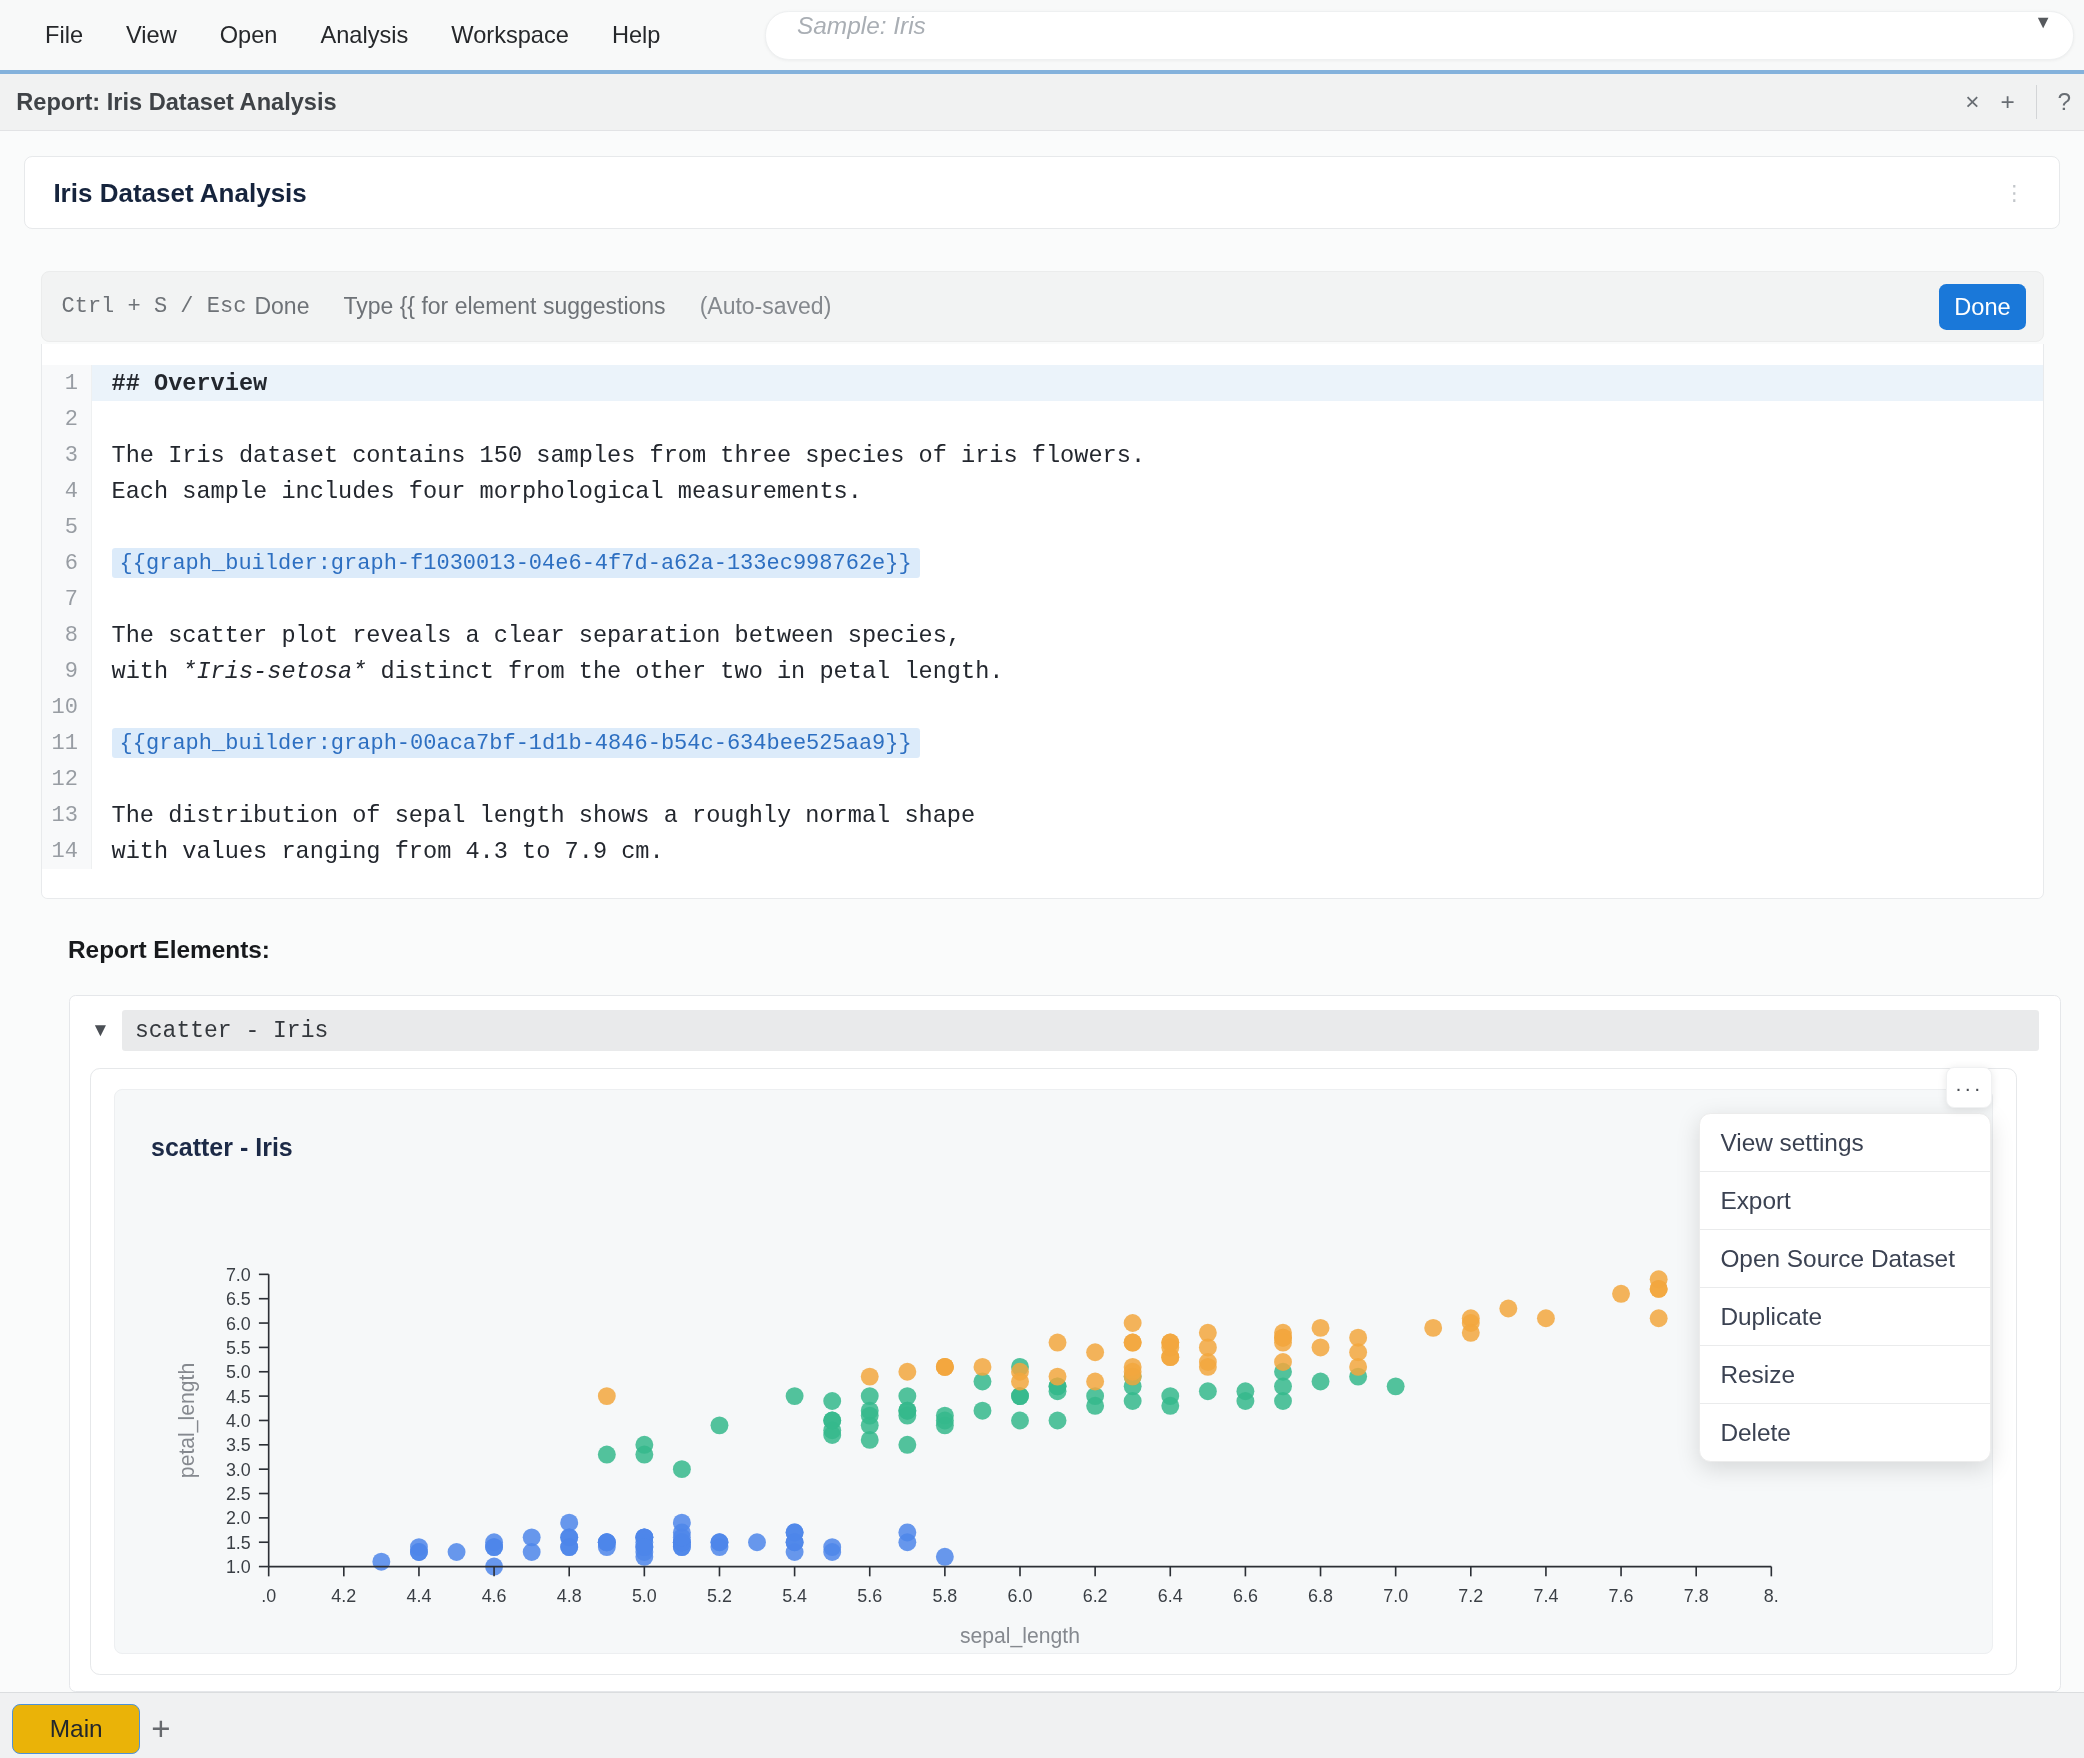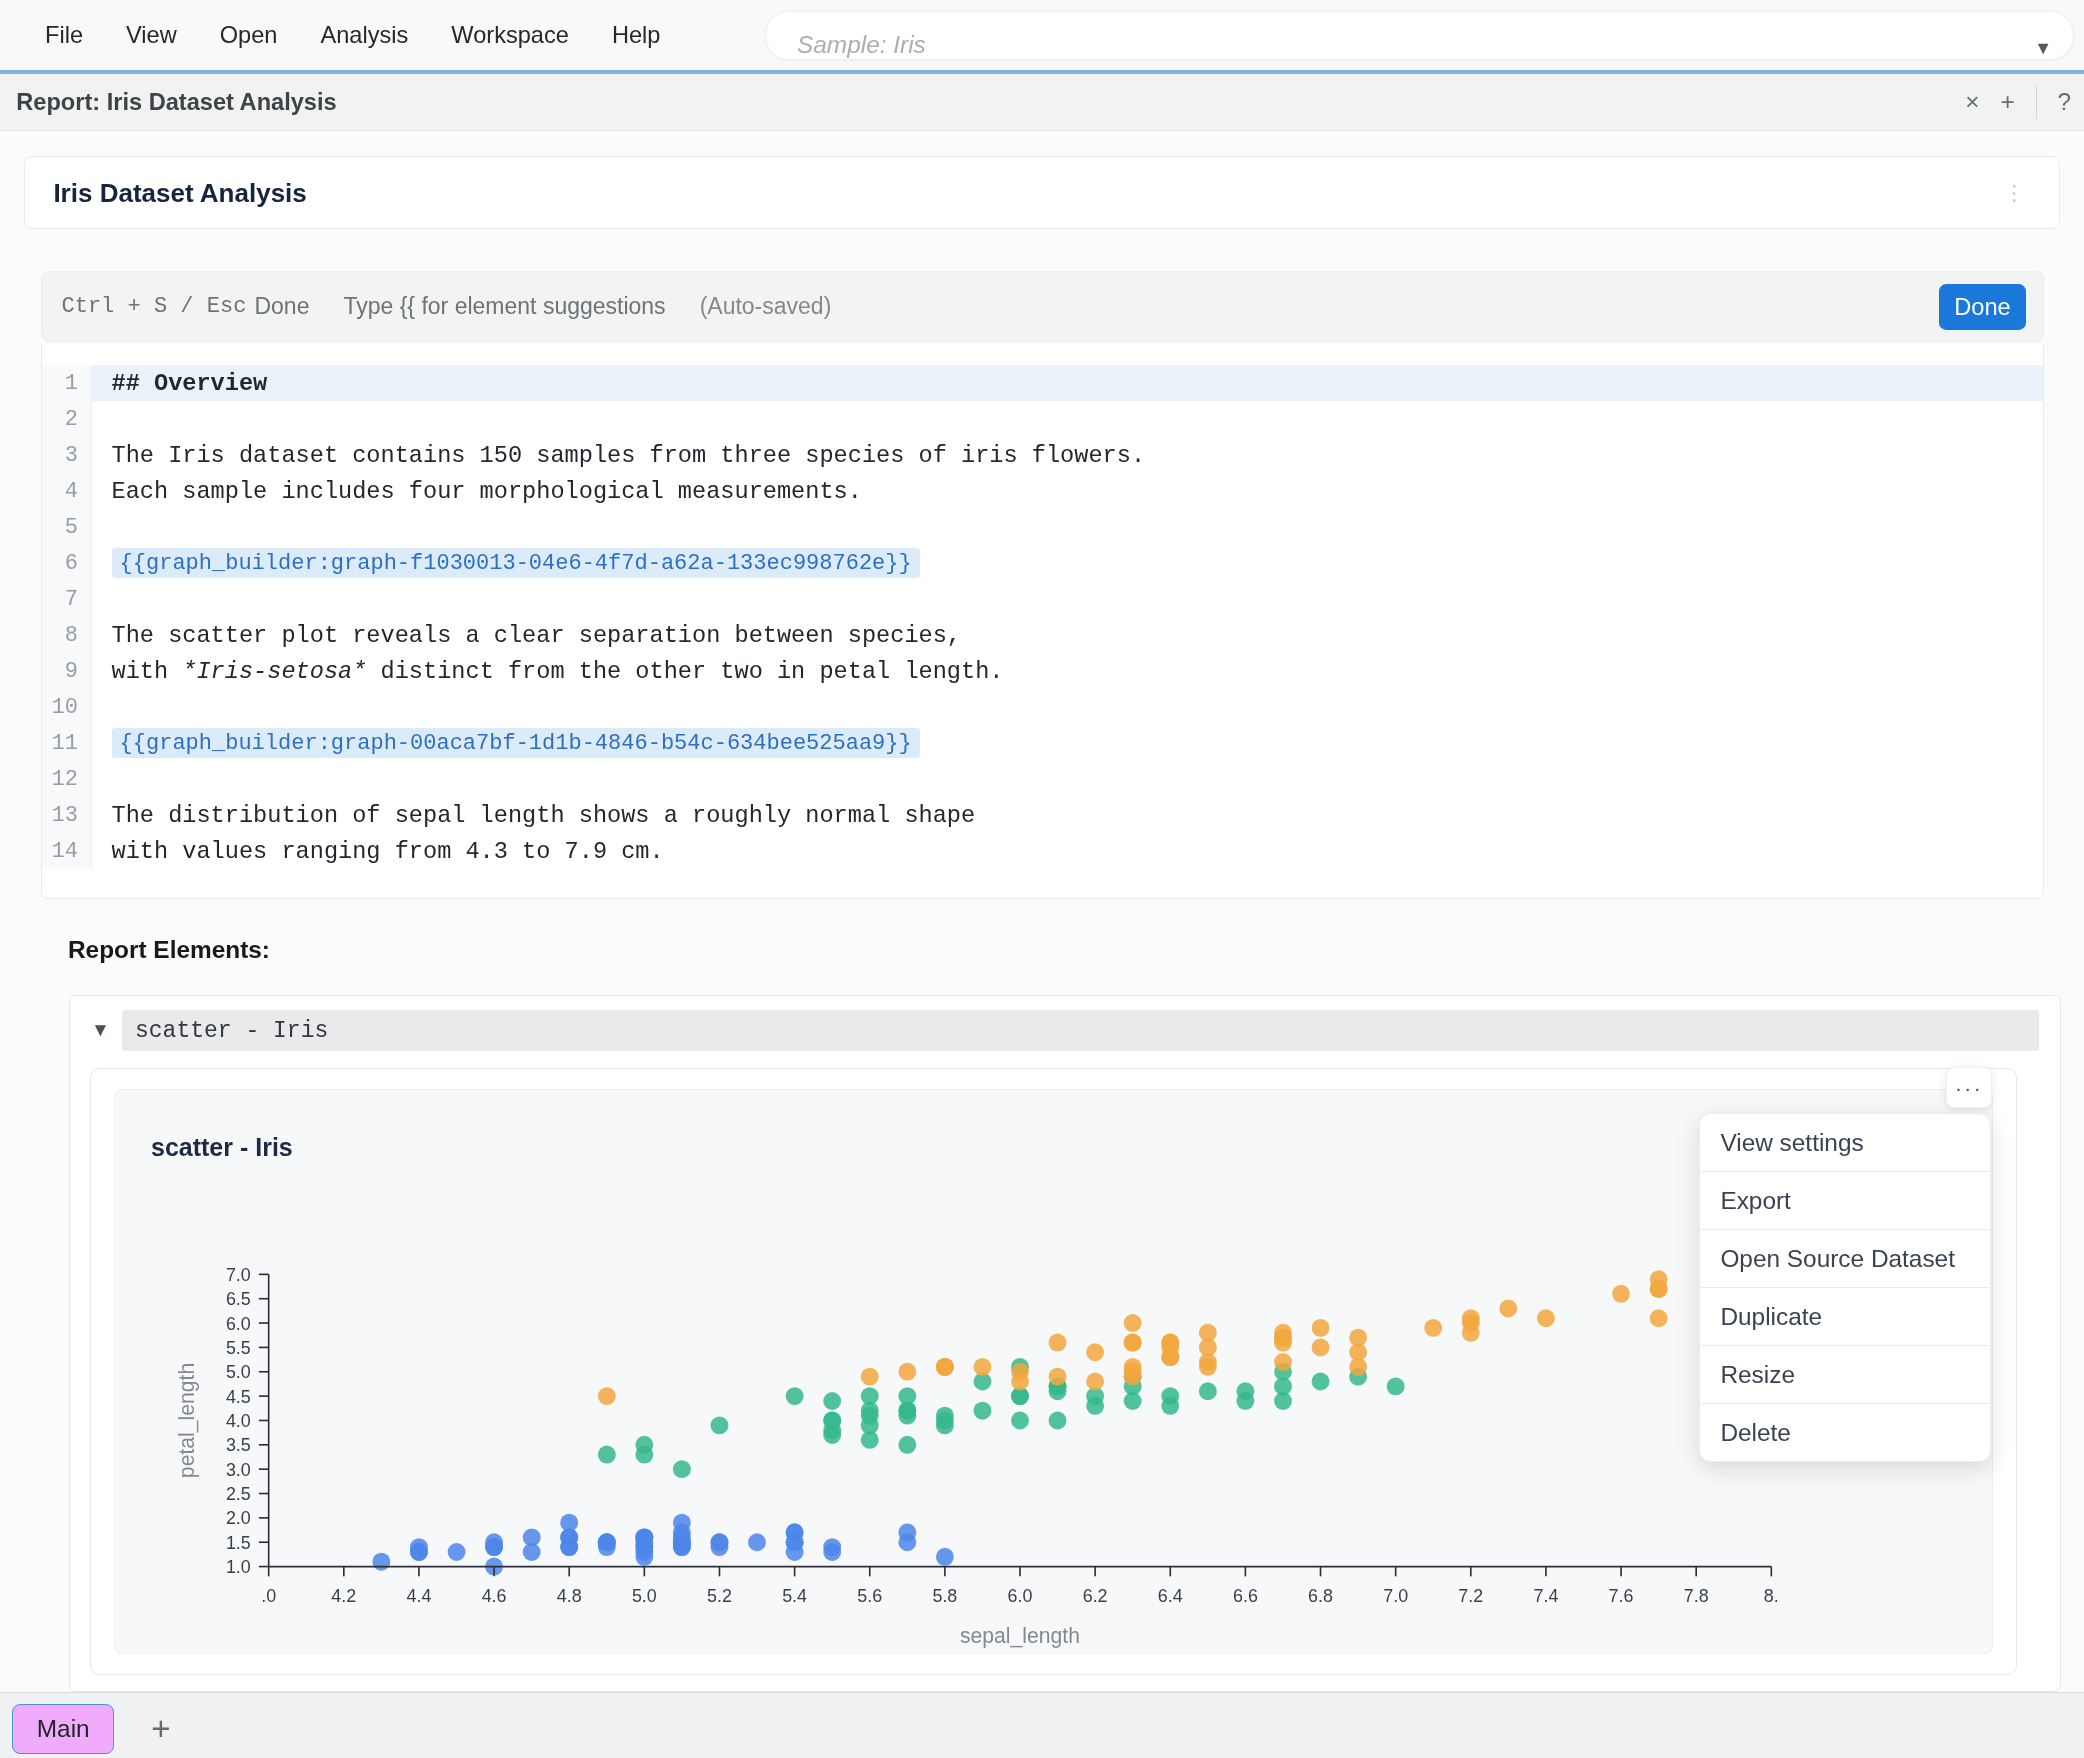--- a/index.html
+++ b/index.html
@@ -5,21 +5,21 @@
   html,body{margin:0;padding:0;width:2084px;height:1759px;overflow:hidden;
     font-family:"Liberation Sans",sans-serif;background:#fafbfb;}
   #screen{position:relative;width:2084px;height:1759px;background:#fafbfb;}
 
   
   #topbar{position:absolute;left:0;top:0;width:2084px;height:70px;background:#f8f9f9;}
   #top-menu{position:absolute;left:45px;top:0;height:70px;display:flex;align-items:center;gap:43px;}
   .menu-item{font-size:23.6px;color:#26282b;cursor:default;text-align:center;}
   #dataset-select{position:absolute;left:765px;top:11.4px;width:1307px;height:47px;background:#ffffff;
     border:0.8px solid #eef0f1;border-radius:23.6px;box-shadow:0 0.8px 3.3px rgba(0,0,0,.05);
-    display:flex;align-items:flex-end;gap:24px;}
+    display:flex;align-items:flex-start;gap:24px;}
   #dataset-placeholder{font-style:italic;color:#a9aeb4;font-size:24.4px;padding-left:31px;flex:1;}
   #dataset-caret{color:#56595d;font-size:18px;padding-right:21px;}
   #accent-line{position:absolute;left:0;top:70px;width:2084px;height:4.1px;background:#84b2dc;}
 
   
   #tabbar{position:absolute;left:0;top:74px;width:2084px;height:56px;background:#f1f2f2;
     border-bottom:0.8px solid #e2e3e5;}
   #tab-title{position:absolute;left:16.3px;top:0;height:56px;display:flex;align-items:center;
     font-size:23.6px;font-weight:600;color:#3f4347;}
   #tab-actions{position:absolute;right:13px;top:0;height:56px;display:flex;align-items:center;gap:21px;
@@ -88,21 +88,21 @@
   #context-menu{position:absolute;left:1699px;top:1113px;width:290px;height:347px;background:#ffffff;
     border:0.8px solid #ececec;border-radius:11.4px;box-shadow:0 6.5px 23px rgba(0,0,0,.13);z-index:5;
     overflow:hidden;}
   .ctx-item{height:57px;display:flex;align-items:center;padding-left:20.4px;font-size:24.4px;color:#3b4252;
     cursor:pointer;}
   .ctx-item + .ctx-item{border-top:0.8px solid #eaebec;}
 
   
   #bottombar{position:absolute;left:0;top:1692px;width:2084px;height:67px;background:#f0f1f2;
     border-top:0.8px solid #dbdddf;box-sizing:border-box;}
-  .sheet-tab{position:absolute;left:12.2px;top:10.6px;width:102px;height:50px;background:#f0abfc;
+  .sheet-tab{position:absolute;left:12.2px;top:10.6px;width:128px;height:50px;background:#eab308;
     border:1.6px solid #4d92d9;border-radius:8.1px;box-sizing:border-box;display:flex;align-items:center;
     justify-content:center;font-size:24.4px;color:#23272c;cursor:pointer;}
   #add-sheet{position:absolute;left:140px;top:10.6px;width:42px;height:50px;display:flex;align-items:center;
     justify-content:center;font-size:33px;color:#66696d;cursor:pointer;}
 </style>
 </head>
 <body>
 
 <div id="screen">
 

